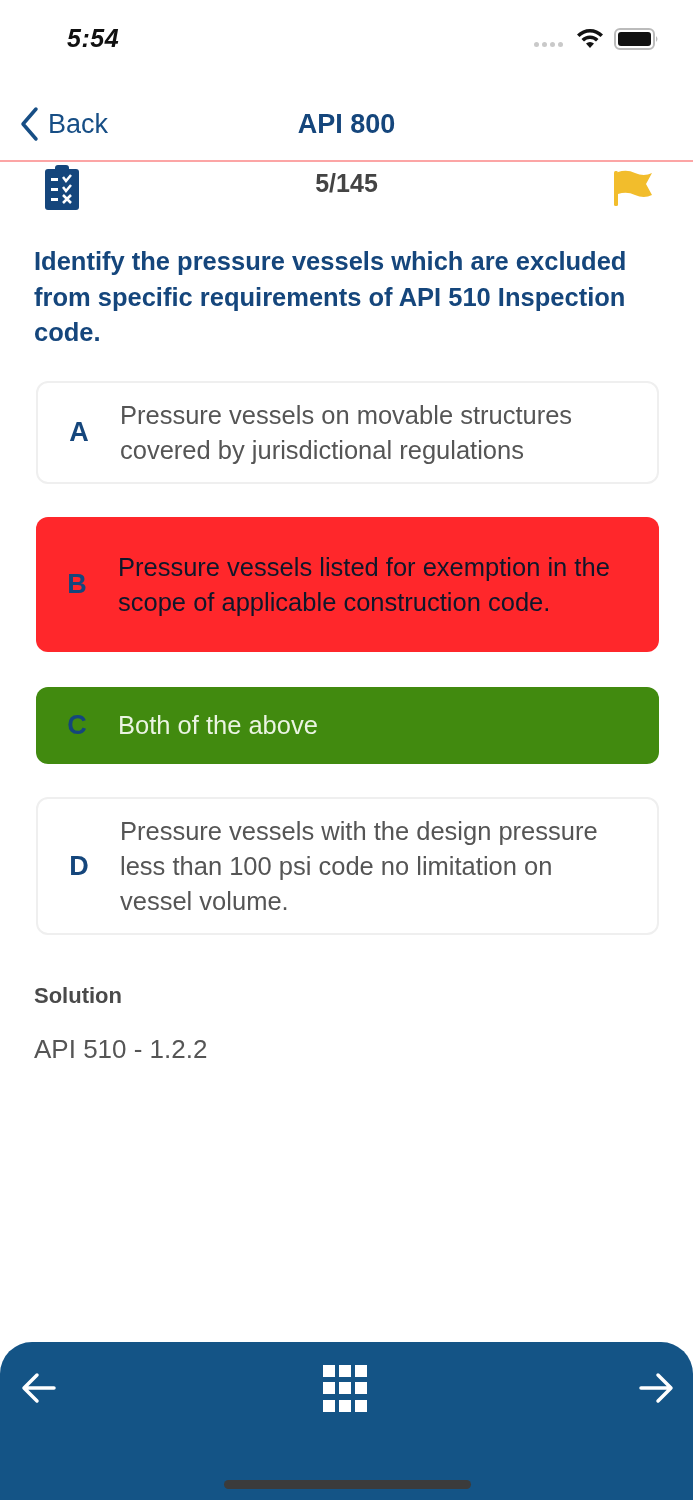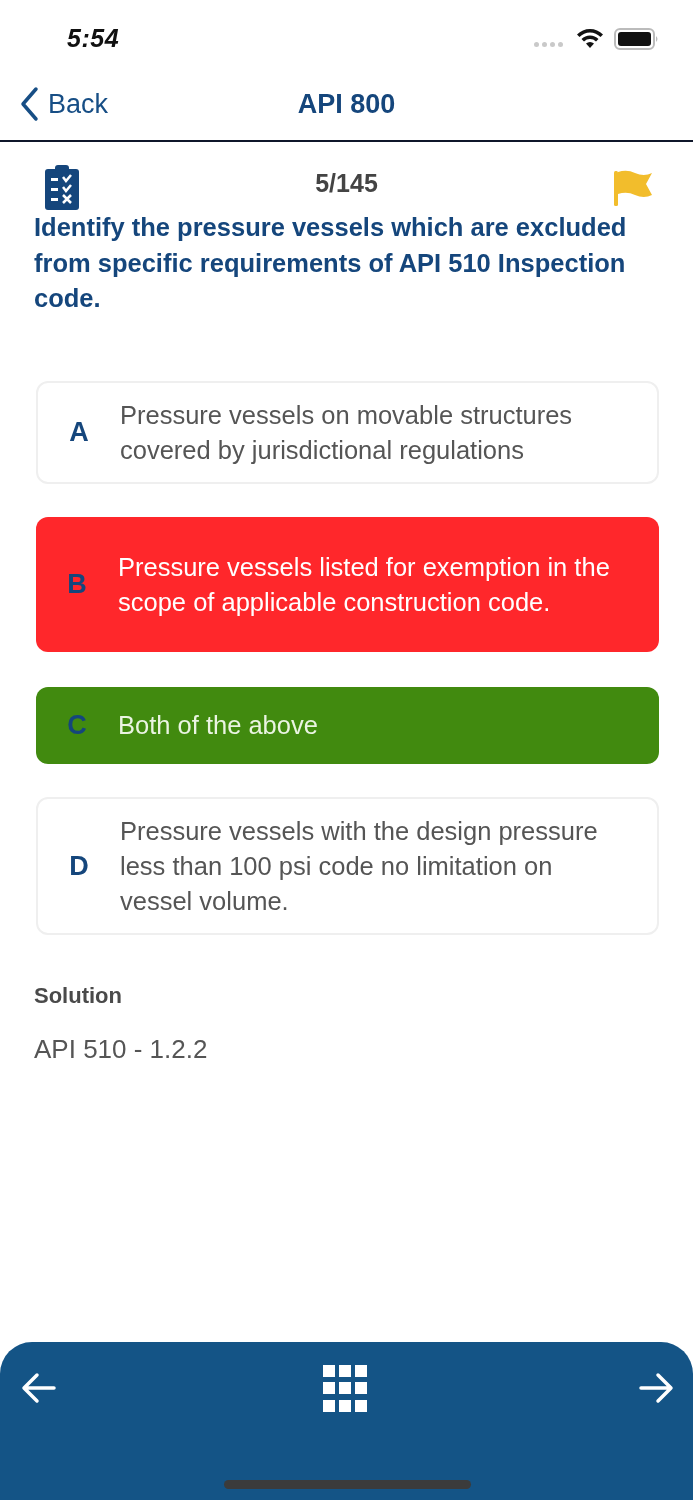--- a/index.html
+++ b/index.html
@@ -6,40 +6,40 @@
     html, body { width: 693px; height: 1500px; background: #ffffff; overflow: hidden; }
     body { font-family: "Liberation Sans", sans-serif; position: relative; }
 
     .status-bar { position: absolute; top: 0; left: 0; width: 693px; height: 80px; }
     .status-time { position: absolute; left: 67px; top: 24px; font-size: 25px; font-weight: 700; color: #111; letter-spacing: 0.5px; font-style: italic; }
     .status-dots { position: absolute; left: 534px; top: 42px; display: flex; gap: 3px; }
     .status-dots span { width: 5px; height: 5px; border-radius: 50%; background: #c9c9c9; display: block; }
     .status-wifi { position: absolute; left: 575px; top: 26px; width: 30px; height: 24px; }
     .status-battery { position: absolute; left: 614px; top: 28px; width: 46px; height: 22px; }
 
-    .nav-bar { position: absolute; top: 72px; left: 0; width: 693px; height: 70px; border-bottom: 2px solid #0f172a; }
+    .nav-bar { position: absolute; top: 92px; left: 0; width: 693px; height: 70px; border-bottom: 2px solid #fca5a5; }
     .nav-back { position: absolute; left: 18px; top: 14px; display: flex; align-items: center; gap: 8px; color: #174e85; cursor: pointer; }
     .nav-back svg { width: 22px; height: 36px; }
     .nav-back-label { font-size: 27px; color: #174e85; }
     .nav-title { position: absolute; left: 0; right: 0; top: 17px; text-align: center; font-size: 27px; font-weight: 700; color: #15467c; }
 
     .q-header { position: absolute; top: 160px; left: 0; width: 693px; height: 60px; }
     .clipboard-icon { position: absolute; left: 43px; top: 3px; width: 38px; height: 48px; }
     .q-counter { position: absolute; left: 0; right: 0; top: 9px; text-align: center; font-size: 25px; font-weight: 700; color: #444; }
     .flag-icon { position: absolute; left: 611px; top: 8px; width: 44px; height: 40px; cursor: pointer; }
 
-    .question { position: absolute; top: 210px; left: 34px; width: 620px; font-size: 25.5px; font-weight: 700; line-height: 35.5px; color: #15467c; }
+    .question { position: absolute; top: 244px; left: 34px; width: 620px; font-size: 25.5px; font-weight: 700; line-height: 35.5px; color: #15467c; }
 
     .option { position: absolute; left: 36px; width: 623px; border-radius: 12px; display: flex; align-items: center; cursor: pointer; }
     .option.neutral { background: #ffffff; border: 2px solid #efefef; }
     .option.wrong { background: #ff272b; }
     .option.correct { background: #418a0f; }
     .option-letter { width: 82px; text-align: center; font-size: 27px; font-weight: 700; color: #15467c; flex-shrink: 0; }
     .option-text { font-size: 25.5px; line-height: 35px; color: #555; padding-right: 30px; }
-    .option.wrong .option-text, .option.correct .option-text { color: #ffffff; }
+    .option.wrong .option-text, .option.correct .option-text { color: #0f172a; }
     .option.correct .option-text { color: #eaf4e2; }
 
     .solution-label { position: absolute; top: 983px; left: 34px; font-size: 22px; font-weight: 700; color: #4a4a4a; }
     .solution-value { position: absolute; top: 1034px; left: 34px; font-size: 26px; color: #555; }
 
     .bottom-bar { position: absolute; left: 0; top: 1342px; width: 693px; height: 158px; background: #145486; border-radius: 32px 32px 0 0; }
     .nav-prev { position: absolute; left: 20px; top: 27px; width: 38px; height: 38px; cursor: pointer; }
     .nav-grid { position: absolute; left: 322px; top: 22px; width: 50px; height: 50px; cursor: pointer; display: grid; grid-template-columns: repeat(3, 12px); grid-gap: 4px; padding: 1px; }
     .nav-grid span { width: 12px; height: 12px; background: #fff; display: block; }
     .nav-next { position: absolute; left: 637px; top: 27px; width: 38px; height: 38px; cursor: pointer; }

